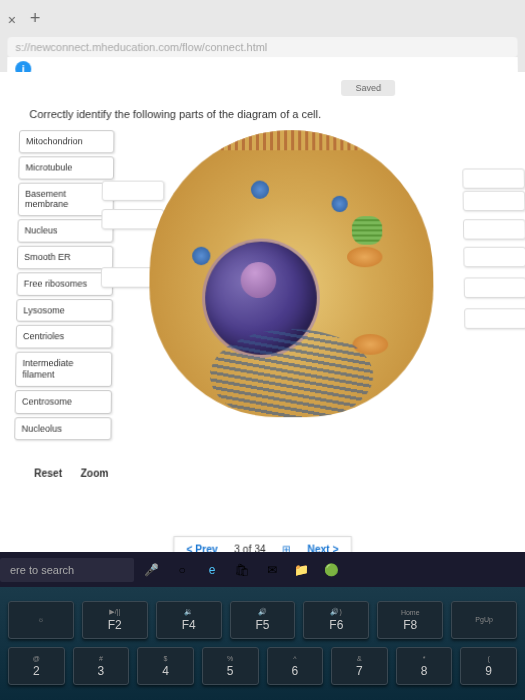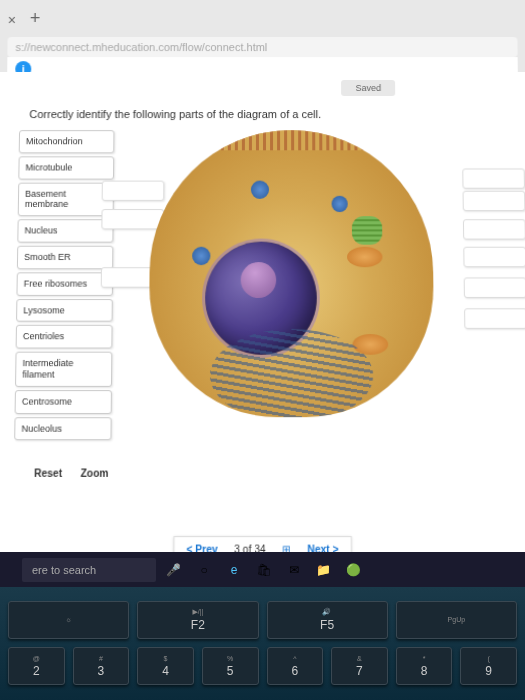--- a/index.html
+++ b/index.html
@@ -239,21 +239,21 @@
       padding: 6px 12px;
       border: 1px solid #ddd;
       box-shadow: 0 1px 3px rgba(0,0,0,0.2);
     }
     .nav-link { color: #1976d2; font-weight: bold; cursor: pointer; }
     .taskbar {
       background: #1a1a2e;
       height: 35px;
       display: flex;
       align-items: center;
-      padding: 0 22px;
+      padding: 0 0;
       gap: 6px;
       position: relative;
       z-index: 2;
     }
     .search-box {
       background: #2a2a3e;
       color: #aaa;
       padding: 6px 60px 6px 10px;
       font-size: 11px;
       border-radius: 2px;
@@ -386,24 +386,36 @@
   <div class="key-row">
     <div class="key">
         <span class="sub">☼</span>
         <span class="main"></span>
       </div>
     <div class="key">
         <span class="sub">▶/||</span>
         <span class="main">F2</span>
       </div>
     <div class="key">
+        <span class="sub">🔉</span>
+        <span class="main">F4</span>
+      </div>
+    <div class="key">
         <span class="sub">🔊</span>
         <span class="main">F5</span>
       </div>
     <div class="key">
+        <span class="sub">🔊)</span>
+        <span class="main">F6</span>
+      </div>
+    <div class="key">
+        <span class="sub">Home</span>
+        <span class="main">F8</span>
+      </div>
+    <div class="key">
         <span class="sub">PgUp</span>
         <span class="main"></span>
       </div>
   </div>
   <div class="key-row">
     <div class="key">
         <span class="sub">@</span>
         <span class="main">2</span>
       </div>
     <div class="key">

